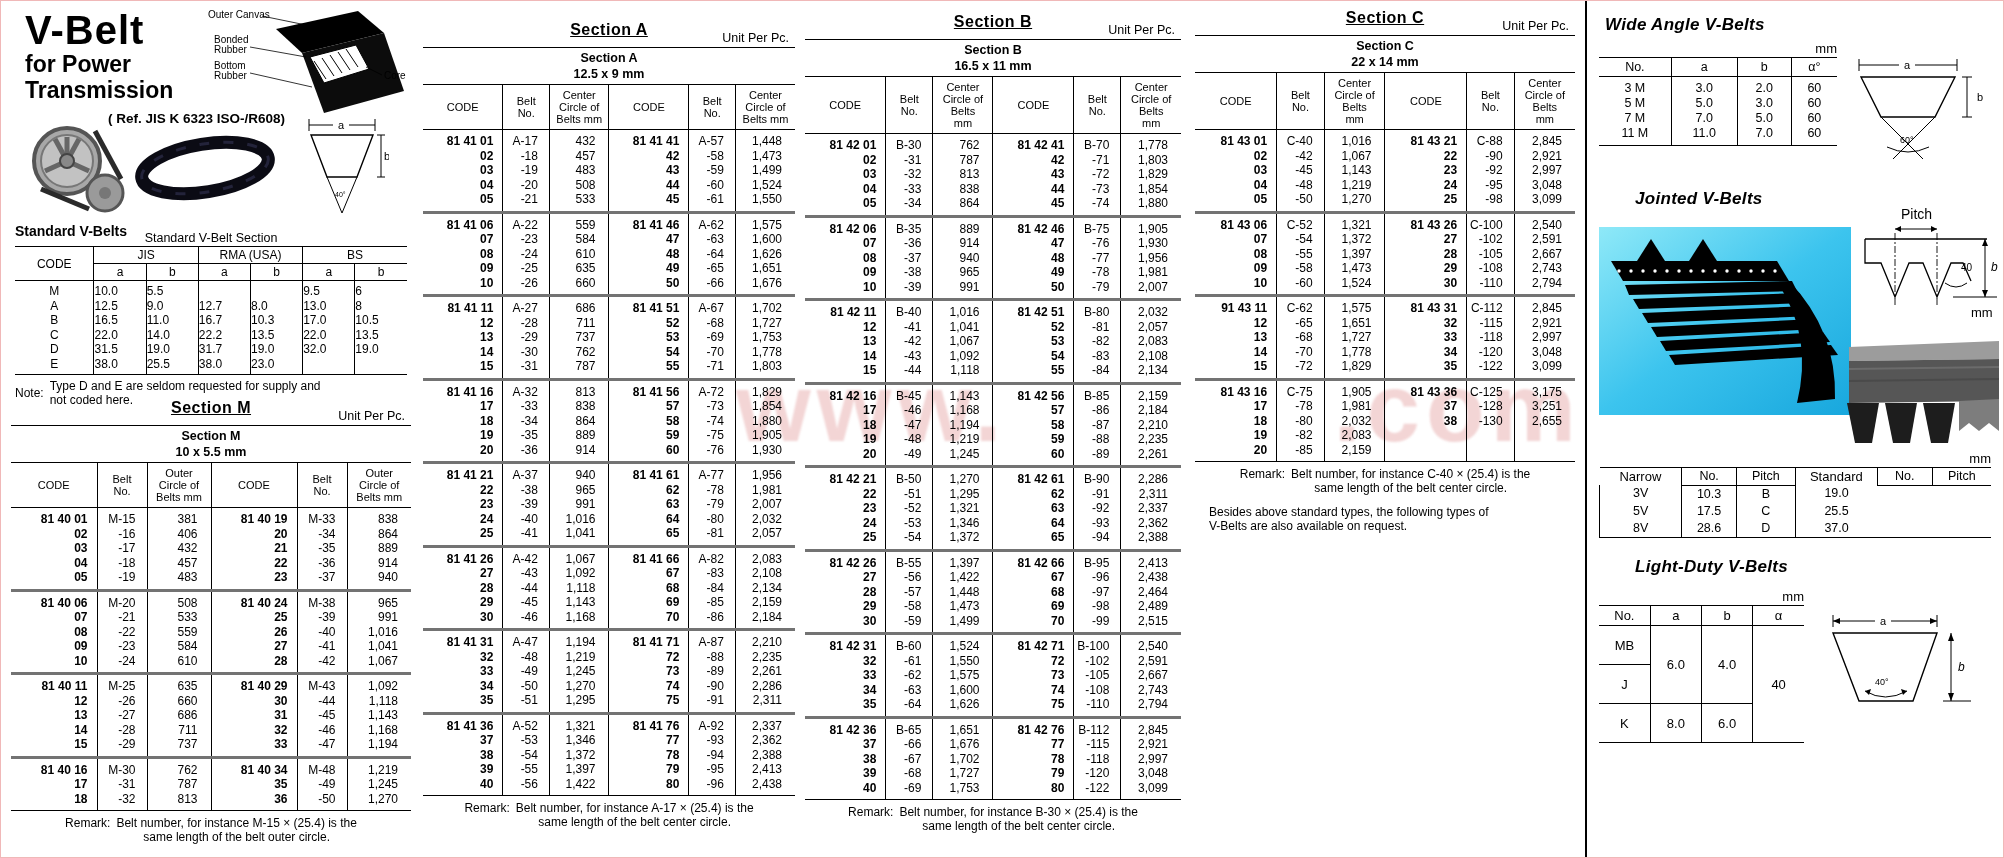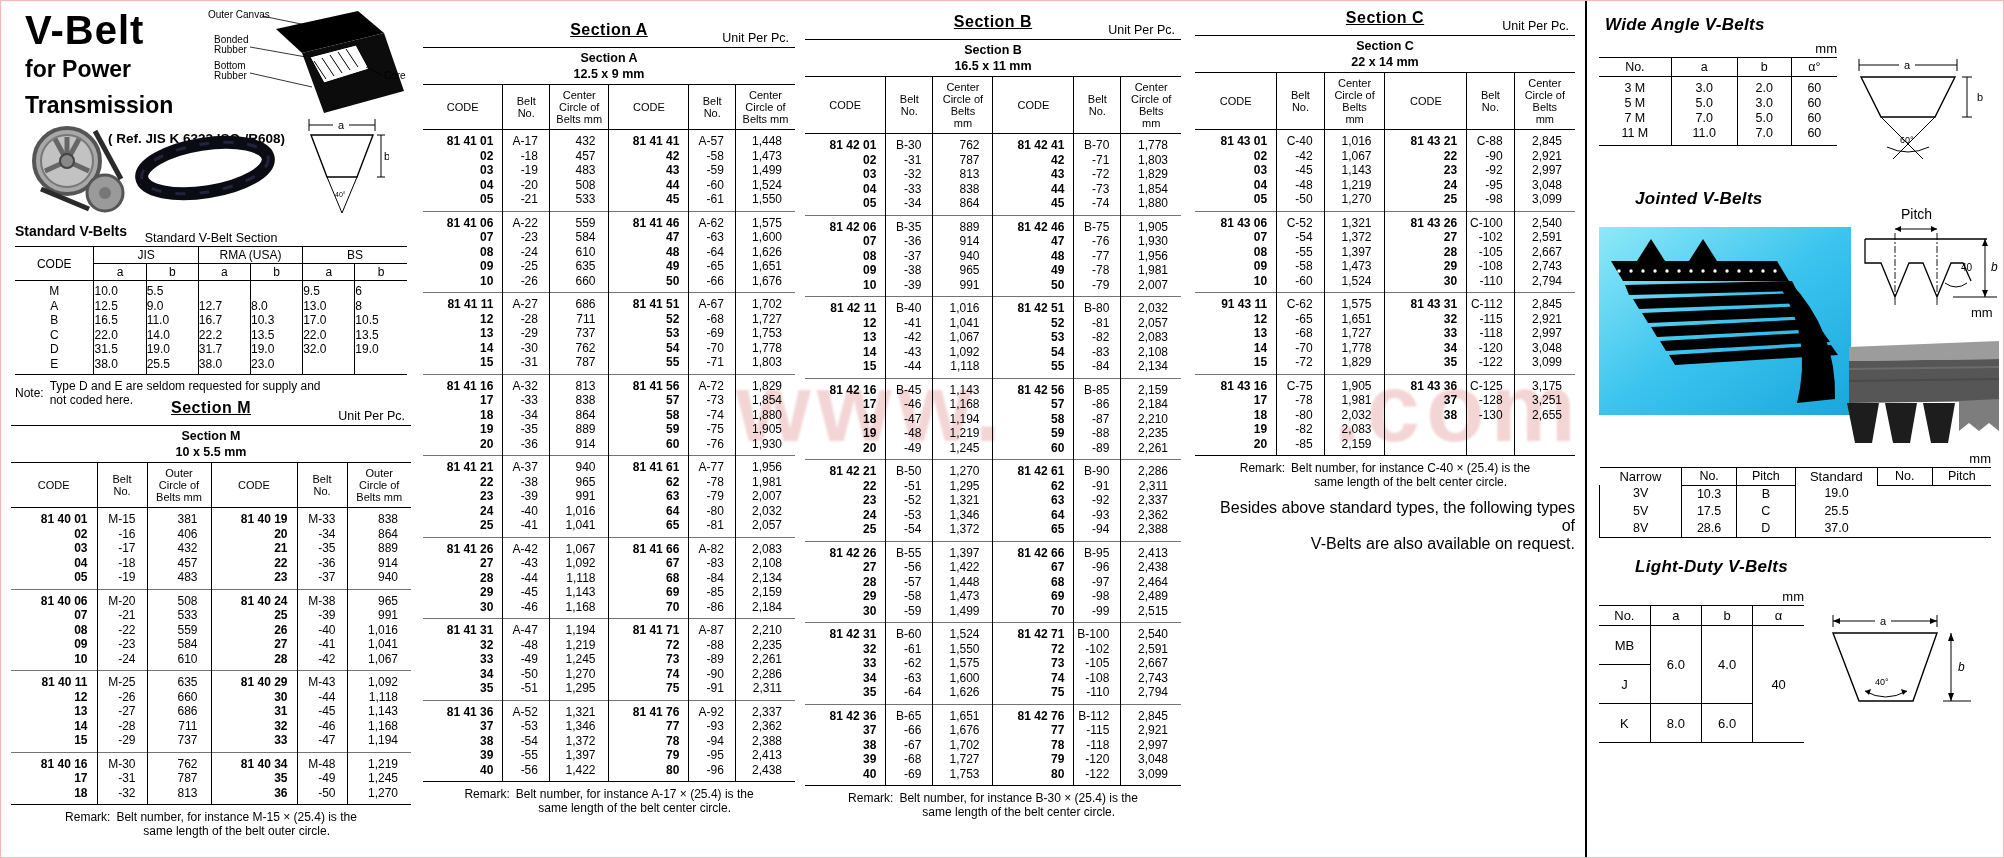--- a/index.html
+++ b/index.html
@@ -15,33 +15,33 @@
   table{border-collapse:collapse;}
   .belt-table{width:100%;border-top:1.5px solid #000;border-bottom:1.5px solid #000;font-size:12px;table-layout:fixed;}
   .belt-table col.cc{width:21.5%;} .belt-table col.cb{width:12.5%;} .belt-table col.cv{width:16%;}
   .belt-table th.sub{border-bottom:1.5px solid #000;font-weight:bold;text-align:center;
                      font-size:12.5px;line-height:16px;padding:2px 0;}
   .belt-table tr.cols th{border-bottom:1.5px solid #000;font-weight:normal;white-space:pre-line;
                          font-size:11px;line-height:12px;padding:4px 1px;vertical-align:middle;text-align:center;}
   .belt-table tr.cols th + th{border-left:1px solid #000;}
   .belt-table td{line-height:14.5px;padding:0;height:14.5px;overflow:hidden;}
   .belt-table td + td{border-left:1px solid #000;}
-  .belt-table tbody.block + tbody.block{border-top:1px solid #737373;}
+  .belt-table tbody.block + tbody.block{border-top:3px solid #737373;}
   .belt-table tbody.block tr:first-child td{padding-top:4px;}
   .belt-table tbody.block tr:last-child td{padding-bottom:4px;}
   .belt-table td.code{font-weight:bold;text-align:right;padding-right:9px;}
   .belt-table td.belt{text-align:right;padding-right:11px;}
   .belt-table td.val{text-align:right;padding-right:13px;}
   .remark{display:flex;gap:6px;font-size:12px;margin-top:5px;justify-content:center;}
   .remark .lbl{white-space:nowrap;}
   .remark .txt{white-space:pre-line;text-align:center;}
-  .besides{font-size:16px;margin-top:10px;white-space:pre-line;padding-left:14px;text-align:right;}
+  .besides{font-size:12px;margin-top:10px;white-space:pre-line;padding-left:14px;}
   
   .brand-title{font-size:40px;font-weight:bold;letter-spacing:1px;line-height:42px;}
-  .brand-sub{font-size:23px;font-weight:bold;line-height:36px;}
+  .brand-sub{font-size:23px;font-weight:bold;line-height:26px;}
   .brand-ref{font-size:13.5px;font-weight:bold;margin-top:8px;margin-left:14px;text-align:right;}
   .std-heading{font-size:14px;font-weight:bold;}
   .std-caption{text-align:center;font-size:12.5px;margin-bottom:1px;}
   .std-table{width:100%;font-size:12px;border-top:1.5px solid #000;border-bottom:1.5px solid #000;table-layout:fixed;}
   .std-table th{font-weight:normal;padding:1px 2px;font-size:12px;}
   .std-table th.grp{border-left:1px solid #000;border-bottom:1px solid #000;}
   .std-table th.codehead{border-bottom:1.5px solid #000;width:19%;}
   .std-table tr.subhead th{border-left:1px solid #000;border-bottom:1.5px solid #000;}
   .std-table tbody td{padding:0 10px 0 0;line-height:14.5px;height:14.5px;}
   .std-table tbody td + td{border-left:1px solid #000;}

